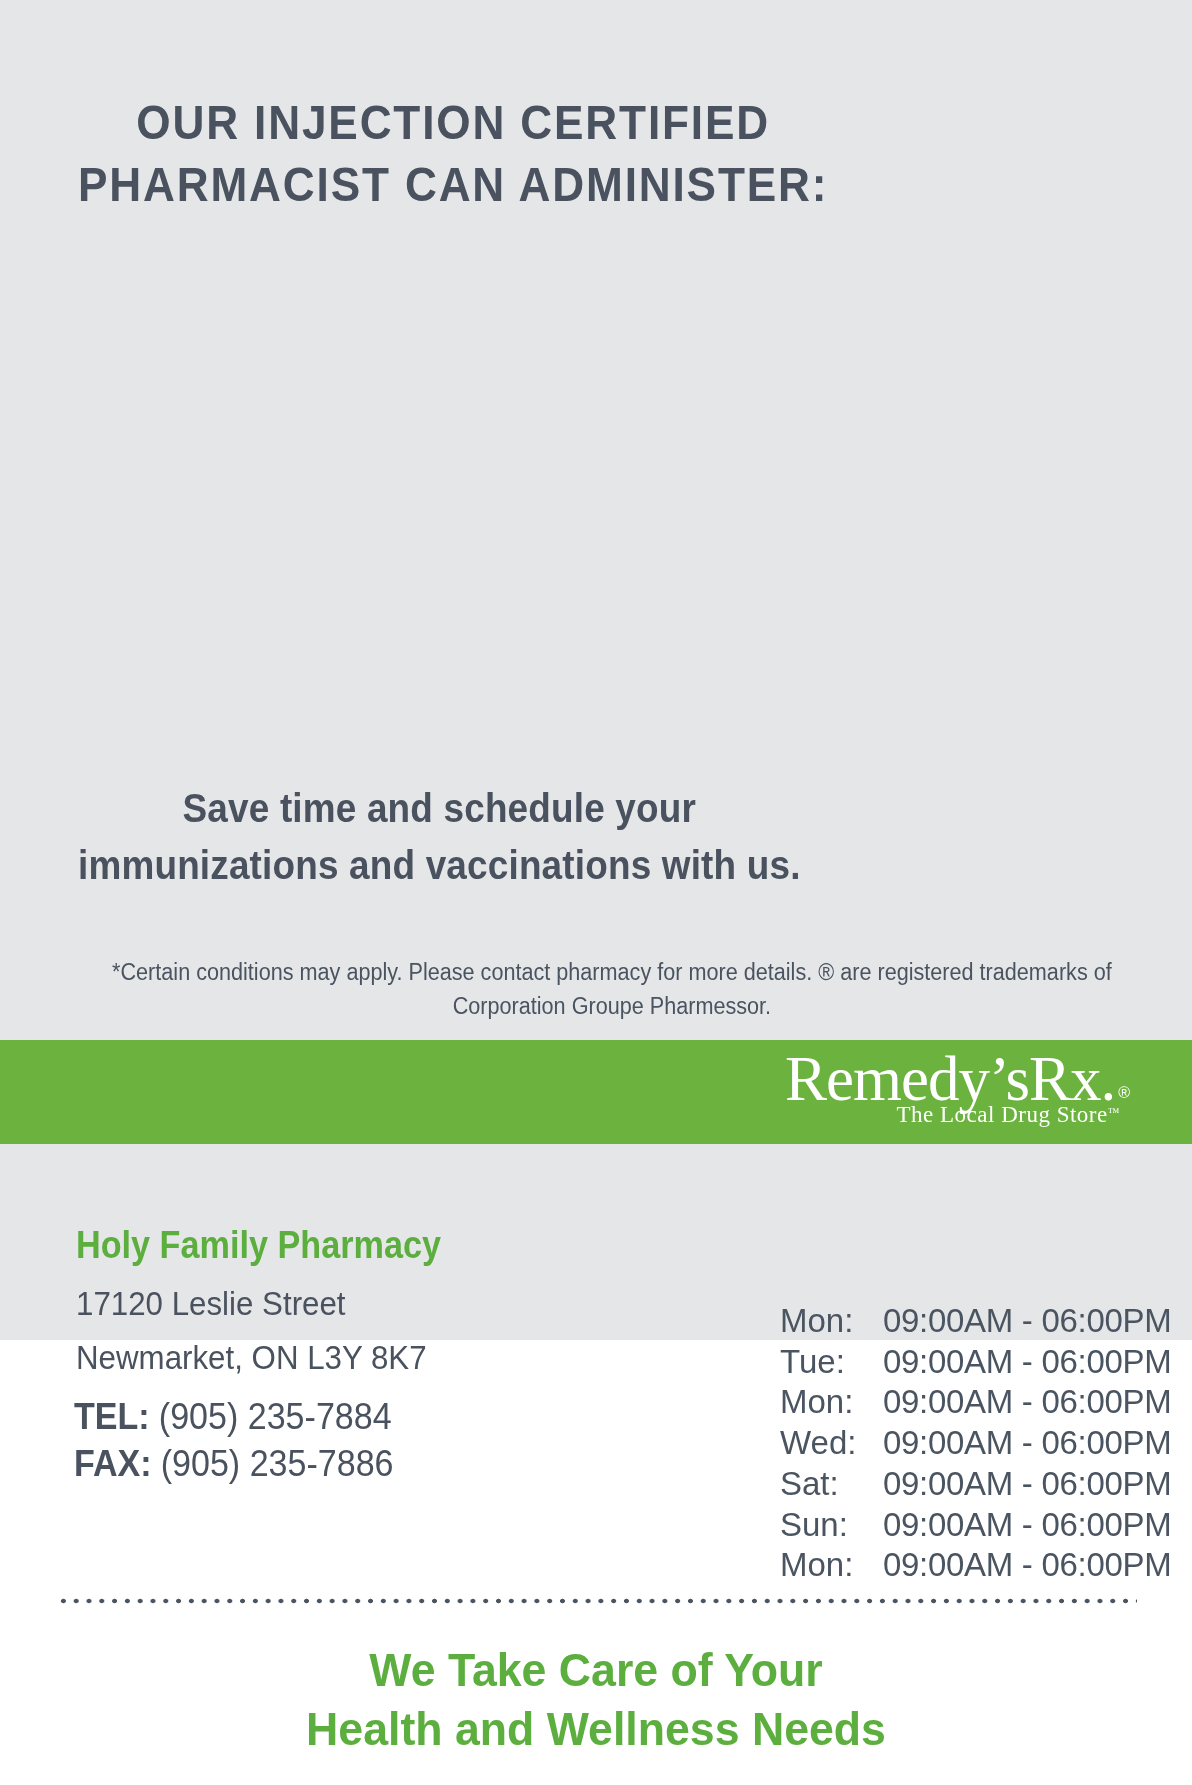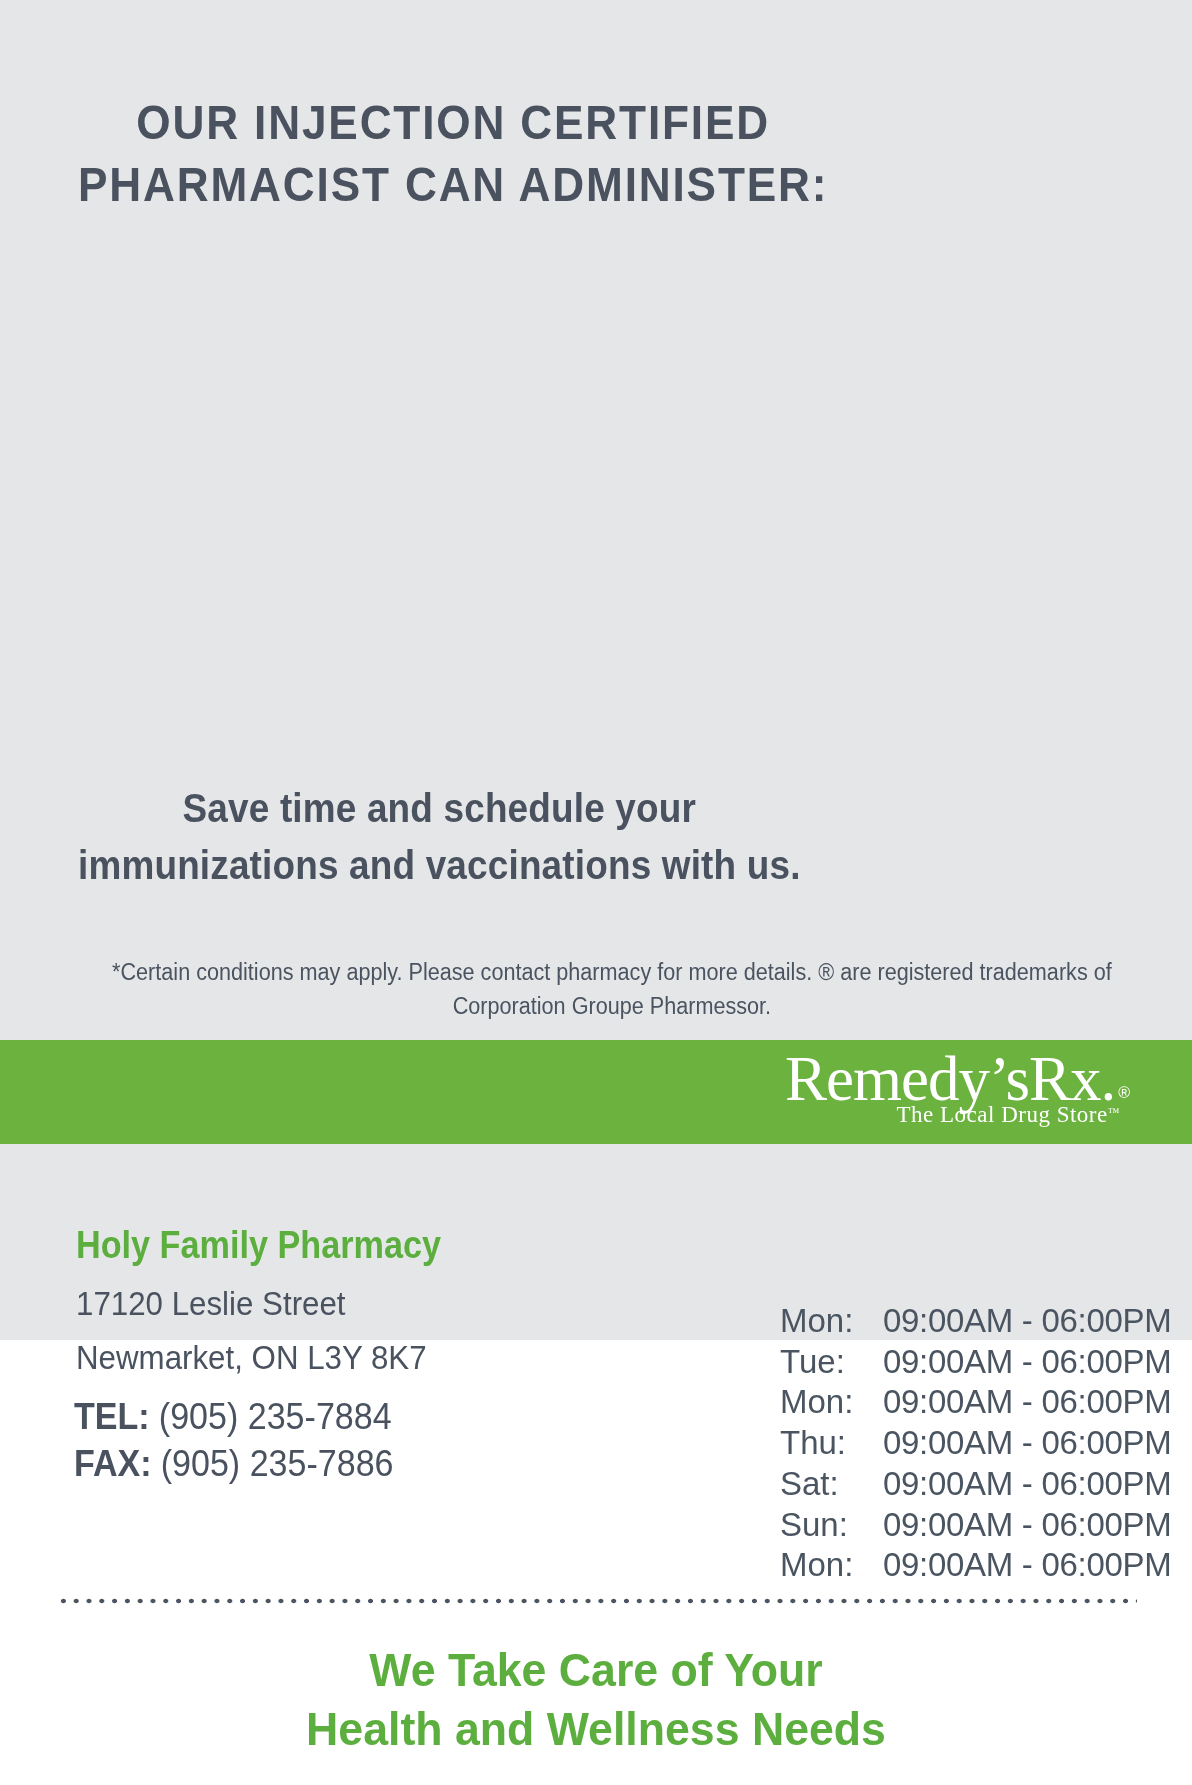--- a/index.html
+++ b/index.html
@@ -147,21 +147,21 @@
   <span class="contact-label">FAX:</span><span>(905) 235-7886</span>
 </div>
 
 <div class="hours-block">
   <span class="hours-day">Mon:</span>
   <span class="hours-time">09:00AM - 06:00PM</span>
   <span class="hours-day">Tue:</span>
   <span class="hours-time">09:00AM - 06:00PM</span>
   <span class="hours-day">Mon:</span>
   <span class="hours-time">09:00AM - 06:00PM</span>
-  <span class="hours-day">Thu:</span>
+  <span class="hours-day">Wed:</span>
   <span class="hours-time">09:00AM - 06:00PM</span>
   <span class="hours-day">Sat:</span>
   <span class="hours-time">09:00AM - 06:00PM</span>
   <span class="hours-day">Sun:</span>
   <span class="hours-time">09:00AM - 06:00PM</span>
   <span class="hours-day">Mon:</span>
   <span class="hours-time">09:00AM - 06:00PM</span>
 </div>
 
 <div class="dotted-line"></div>

